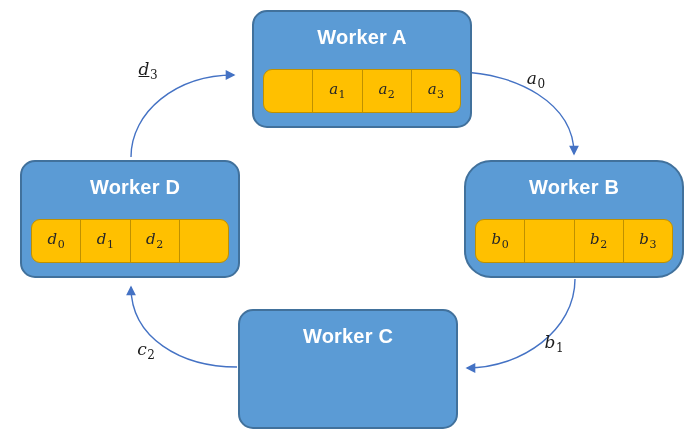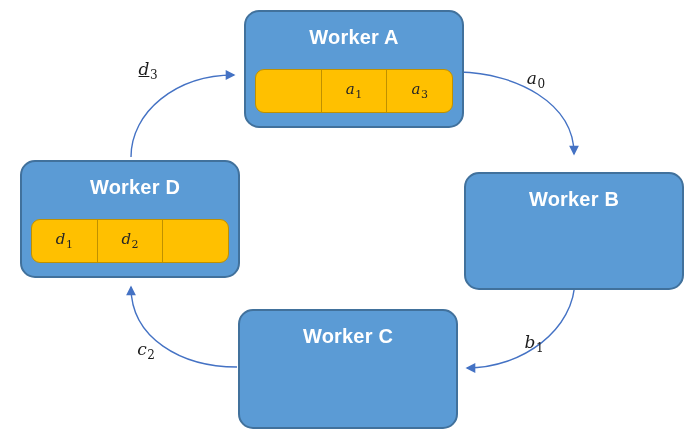--- a/index.html
+++ b/index.html
@@ -65,56 +65,76 @@
       <marker id="ah" viewBox="0 0 10 10" refX="8.5" refY="5" markerWidth="8.5" markerHeight="7" orient="auto-start-reverse">
         <path d="M0,0 L10,5 L0,10 z" fill="#4472C4"></path>
       </marker>
     </defs>
     <path d="M 131,157 C 131,112 176,75 234,75" fill="none" stroke="#4472C4" stroke-width="1.4" marker-end="url(#ah)"></path>
     <path d="M 459,72 C 516,73 574,103 574,154" fill="none" stroke="#4472C4" stroke-width="1.4" marker-end="url(#ah)"></path>
     <path d="M 575,279 C 575,330 522,368 467,368" fill="none" stroke="#4472C4" stroke-width="1.4" marker-end="url(#ah)"></path>
     <path d="M 237,367 C 181,367 131,338 131,287" fill="none" stroke="#4472C4" stroke-width="1.4" marker-end="url(#ah)"></path>
   </svg>
 
-  <div class="worker" style="left:244px; top:10px;">
+  <div class="worker" style="left:252px; top:10px;">
     <div class="title">Worker A</div>
     <div class="bar">
       <div class="cell">
           <span class="math"><span></span><span class="sub"></span></span>
         </div>
       <div class="cell">
           <span class="math"><span>a</span><span class="sub">1</span></span>
         </div>
       <div class="cell">
+          <span class="math"><span>a</span><span class="sub">2</span></span>
+        </div>
+      <div class="cell">
           <span class="math"><span>a</span><span class="sub">3</span></span>
         </div>
     </div>
   </div>
 
-  <div class="worker" style="left:464px; top:172px;">
+  <div class="worker" style="left:464px; top:160px;border-radius:27px;">
     <div class="title">Worker B</div>
+    <div class="bar">
+      <div class="cell">
+          <span class="math"><span>b</span><span class="sub">0</span></span>
+        </div>
+      <div class="cell">
+          <span class="math"><span></span><span class="sub"></span></span>
+        </div>
+      <div class="cell">
+          <span class="math"><span>b</span><span class="sub">2</span></span>
+        </div>
+      <div class="cell">
+          <span class="math"><span>b</span><span class="sub">3</span></span>
+        </div>
+    </div>
   </div>
 
   <div class="worker" style="left:238px; top:309px; height:120px;">
     <div class="title">Worker C</div>
   </div>
 
   <div class="worker" style="left:20px; top:160px;padding-left:10px;">
     <div class="title">Worker D</div>
     <div class="bar">
+      <div class="cell">
+          <span class="math"><span>d</span><span class="sub">0</span></span>
+        </div>
       <div class="cell">
           <span class="math"><span>d</span><span class="sub">1</span></span>
         </div>
       <div class="cell">
           <span class="math"><span>d</span><span class="sub">2</span></span>
         </div>
       <div class="cell">
           <span class="math"><span></span><span class="sub"></span></span>
         </div>
     </div>
   </div>
 
   <div class="arrow-label" style="left:148px; top:71px;text-decoration:underline;"><span>d</span><span class="sub">3</span></div>
   <div class="arrow-label" style="left:536px; top:80px;"><span>a</span><span class="sub">0</span></div>
-  <div class="arrow-label" style="left:534px; top:344px;"><span>b</span><span class="sub">1</span></div>
+  <div class="arrow-label" style="left:554px; top:344px;"><span>b</span><span class="sub">1</span></div>
   <div class="arrow-label" style="left:146px; top:351px;"><span>c</span><span class="sub">2</span></div>
 
 </div>
 
 </body></html>

